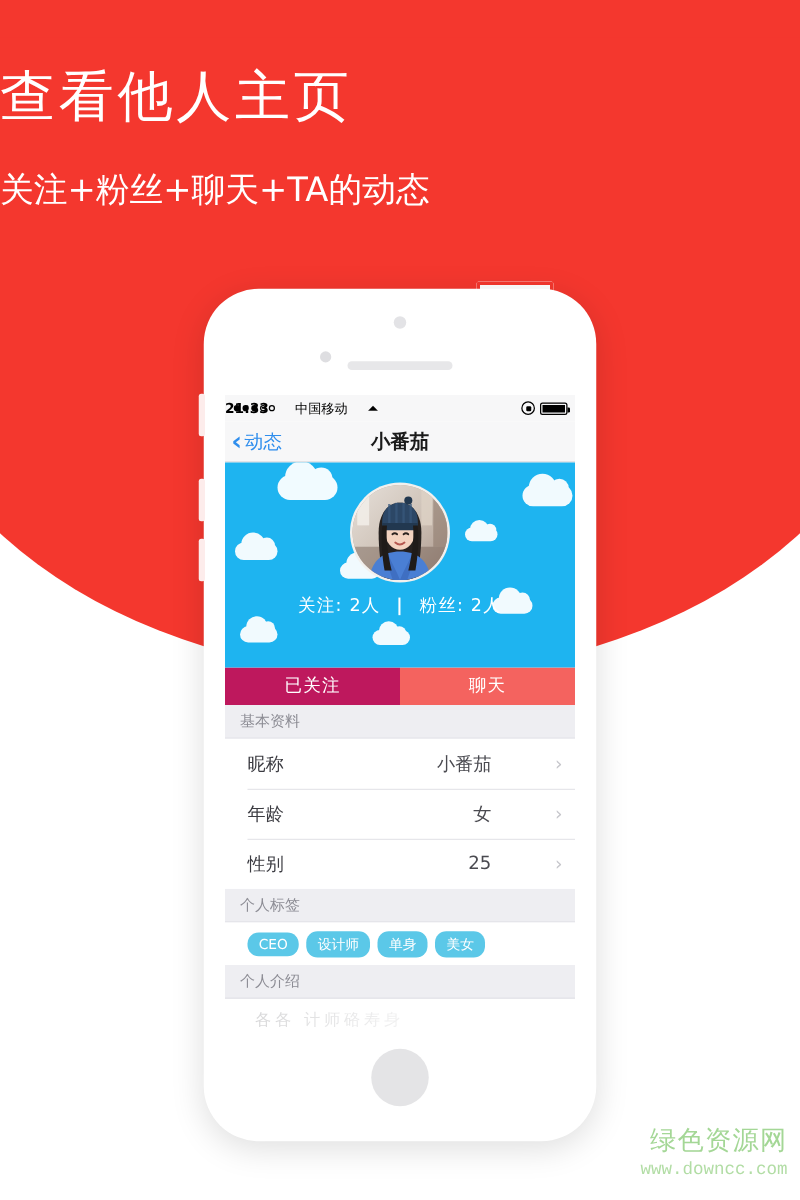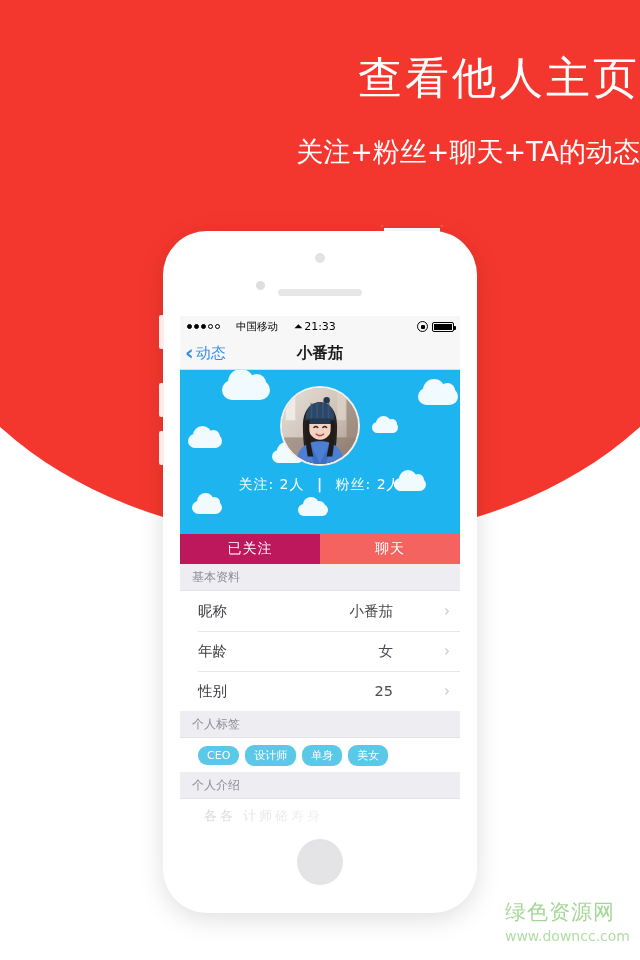--- a/index.html
+++ b/index.html
@@ -20,21 +20,21 @@
     z-index:0;
   }
   #hero-bg::before{
     content:""; position:absolute; left:0; top:0; width:100%; height:330px;
     background:#f4372e;
   }
 
   
   #headline-wrap{
     position:absolute; left:0; top:52px; width:640px;
-    z-index:5; text-align:right; pointer-events:none;
+    z-index:5; text-align:left; pointer-events:none;
   }
   #headline{
     color:#ffffff; font-size:44px; line-height:1.18;
     letter-spacing:3px; font-weight:400;
   }
   #subheadline{
     color:#ffffff; font-size:27px; margin-top:30px;
     letter-spacing:0px; font-weight:400;
   }
 
@@ -99,22 +99,22 @@
   #status-left{ display:flex; align-items:center; padding-left:7px; gap:16px; }
   #signal-dots{ display:flex; gap:2px; align-items:center; }
   #signal-dots span{
     width:5px; height:5px; border-radius:50%;
     border:1px solid #000;
   }
   #signal-dots span.on{ background:#000; }
   #carrier{ font-size:10.5px; }
   #wifi-icon{ font-size:11px; line-height:1; }
   #status-time{
-    position:absolute; left:0; right:0; text-align:center;
-    font-size:11px; font-weight:normal;
+    position:absolute; left:0; right:0; text-align:left;
+    font-size:11px; font-weight:bold;
   }
   #status-right{
     position:absolute; right:6px; display:flex; align-items:center; gap:4px;
   }
   #rotation-lock{
     width:11px; height:11px; border:1.3px solid #000; border-radius:50%;
     position:relative;
   }
   #rotation-lock::after{
     content:""; position:absolute; left:2.6px; top:2.6px;
@@ -215,21 +215,21 @@
     background:#ffffff; padding:8px 0 0 24px;
     font-size:13px; color:#3c3c42;
     opacity:.22; letter-spacing:3px;
     -webkit-mask-image:linear-gradient(to right,#000 0%,rgba(0,0,0,.25) 55%,transparent 78%);
             mask-image:linear-gradient(to right,#000 0%,rgba(0,0,0,.25) 55%,transparent 78%);
   }
 
   
   #watermark{
     position:absolute; right:10px; bottom:16px; z-index:9;
-    text-align:left; color:#a8d99a; pointer-events:none;
+    text-align:right; color:#a8d99a; pointer-events:none;font-family:Liberation Mono, monospace;
   }
   #wm-cn{ font-size:21px; letter-spacing:1px; color:#a4d796; }
   #wm-url{ font-size:14px; color:#b2ddA5; margin-top:2px; }
 </style>
 </head>
 <body>
 
 <div id="hero-bg"></div>
 
 <div id="headline-wrap">

